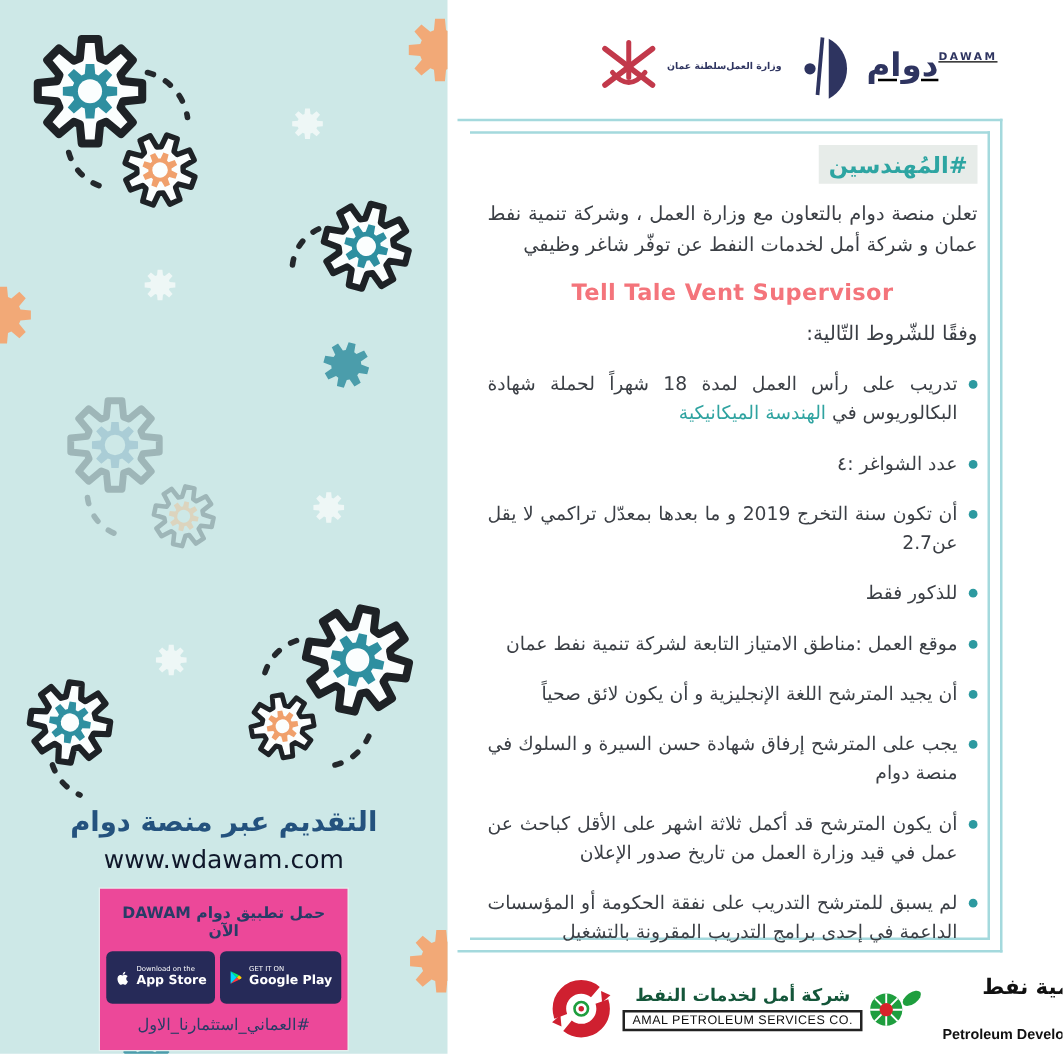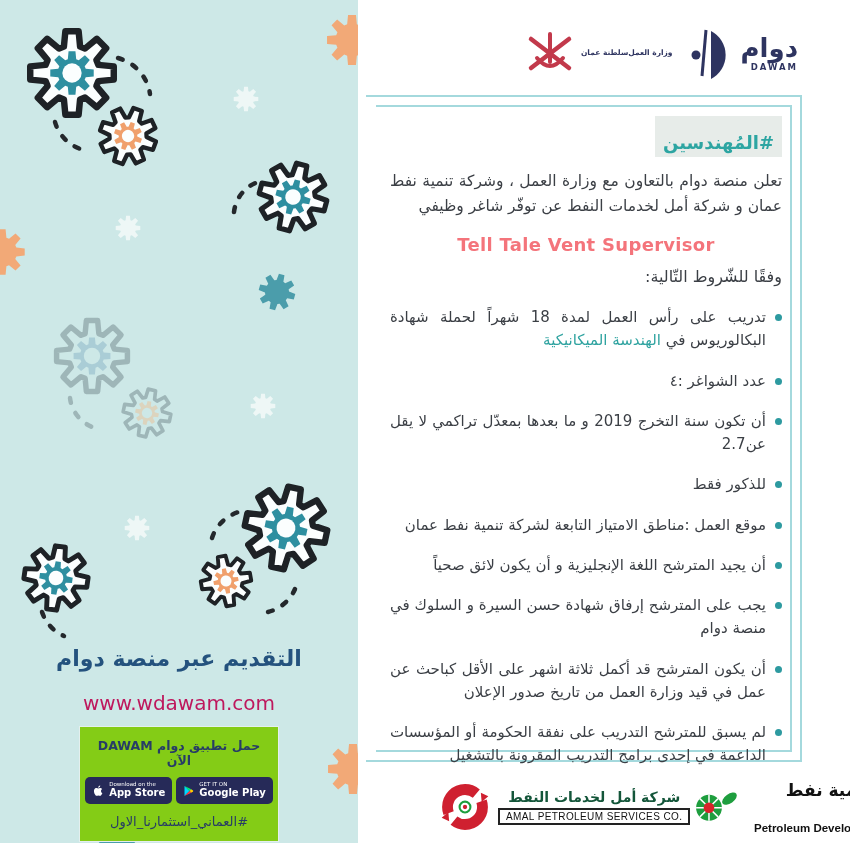--- a/index.html
+++ b/index.html
@@ -6,47 +6,47 @@
   body{font-family:"DejaVu Sans",sans-serif;background:#fff;}
   .canvas{position:relative;width:850px;height:850px;background:#fff;overflow:hidden;}
 
   
   .panel{position:absolute;left:0;top:0;width:358px;height:843px;background:#cde8e7;overflow:hidden;}
   .gears{position:absolute;left:0;top:0;}
 
   
   .sidebar-footer{position:absolute;left:18px;top:646px;width:322px;text-align:center;direction:rtl;}
   .apply-heading{font-size:22px;font-weight:bold;color:#24527e;letter-spacing:.2px;}
-  .website{font-size:20px;color:#be185d;margin-top:20px;direction:ltr;}
-  .app-box{margin:12px auto 0;width:182px;background:#84cc16;padding:11px 8px 12px;box-shadow:0 0 0 1px #e4efee;}
+  .website{font-size:20px;color:#0f172a;margin-top:4px;direction:ltr;}
+  .app-box{margin:12px auto 0;width:182px;background:#ec4899;padding:11px 8px 12px;box-shadow:0 0 0 1px #e4efee;}
   .app-box-title{font-size:12.5px;font-weight:bold;color:#273c66;direction:rtl;}
   .badges{display:flex;gap:4px;justify-content:center;margin-top:9px;direction:ltr;}
-  .badge{display:flex;align-items:center;gap:4px;background:#262a58;color:#fff;border-radius:5px;height:27px;padding:0 7px;cursor:pointer;}
+  .badge{display:flex;align-items:center;gap:4px;background:#262a58;color:#fff;border-radius:5px;height:42px;padding:0 7px;cursor:pointer;}
   .badge .lines{display:flex;flex-direction:column;align-items:flex-start;line-height:1.05;}
   .badge .l1{font-size:5.5px;}
   .badge .l2{font-size:10px;font-weight:bold;white-space:nowrap;}
   .store-hashtag{margin-top:10px;font-size:13px;color:#273c66;}
 
   
   .header-logos{position:absolute;top:26px;right:52px;display:flex;align-items:center;gap:16px;}
   .ministry{display:flex;flex-direction:row;align-items:center;}
   .ministry-text{font-size:7.5px;font-weight:bold;color:#2e3460;line-height:1.25;text-align:center;}
   .dawam{display:flex;align-items:center;gap:8px;}
-  .dawam-text{display:flex;flex-direction:column;align-items:flex-end;line-height:1;}
+  .dawam-text{display:flex;flex-direction:row;align-items:flex-start;line-height:1;text-decoration:underline;}
   .dawam-ar{font-size:26px;font-weight:bold;color:#2e3460;}
   .dawam-en{font-size:8.5px;font-weight:bold;color:#2e3460;letter-spacing:2px;margin-top:2px;}
 
   
   .frame{position:absolute;border:2px solid #a4d9dd;border-left:none;box-sizing:border-box;}
   .frame-outer{left:366px;top:95px;width:436px;height:667px;}
   .frame-inner{left:376px;top:105px;width:416px;height:647px;}
 
   
   .content{position:absolute;left:390px;right:68px;top:116px;direction:rtl;color:#3b3f45;}
-  .chip{display:inline-block;background:#e7ece9;color:#2da5a2;font-size:18px;font-weight:bold;padding:16px 8px 4px;}
+  .chip{display:inline-block;background:#e7ece9;color:#2da5a2;font-size:18px;font-weight:bold;padding:6px 8px 4px;}
   .intro{margin-top:12px;font-size:15.5px;line-height:1.6;text-align:justify;}
   .job-title{margin:4px 0 12px;text-align:center;direction:ltr;color:#f4747b;font-size:18px;font-weight:bold;letter-spacing:.3px;}
   .conditions-heading{font-size:16px;margin-bottom:20px;}
   ul.bullets{list-style:none;margin:0;padding:0;display:flex;flex-direction:column;gap:17px;}
   ul.bullets li{display:flex;gap:9px;font-size:15px;line-height:1.55;text-align:justify;}
   .dot{flex:0 0 auto;width:7px;height:7px;border-radius:50%;background:#2d9aa0;margin-top:8px;}
   .hl{color:#2fa3a0;}
 
   
   .footer-logos{position:absolute;left:440px;right:38px;bottom:16px;display:flex;justify-content:space-between;align-items:center;}

